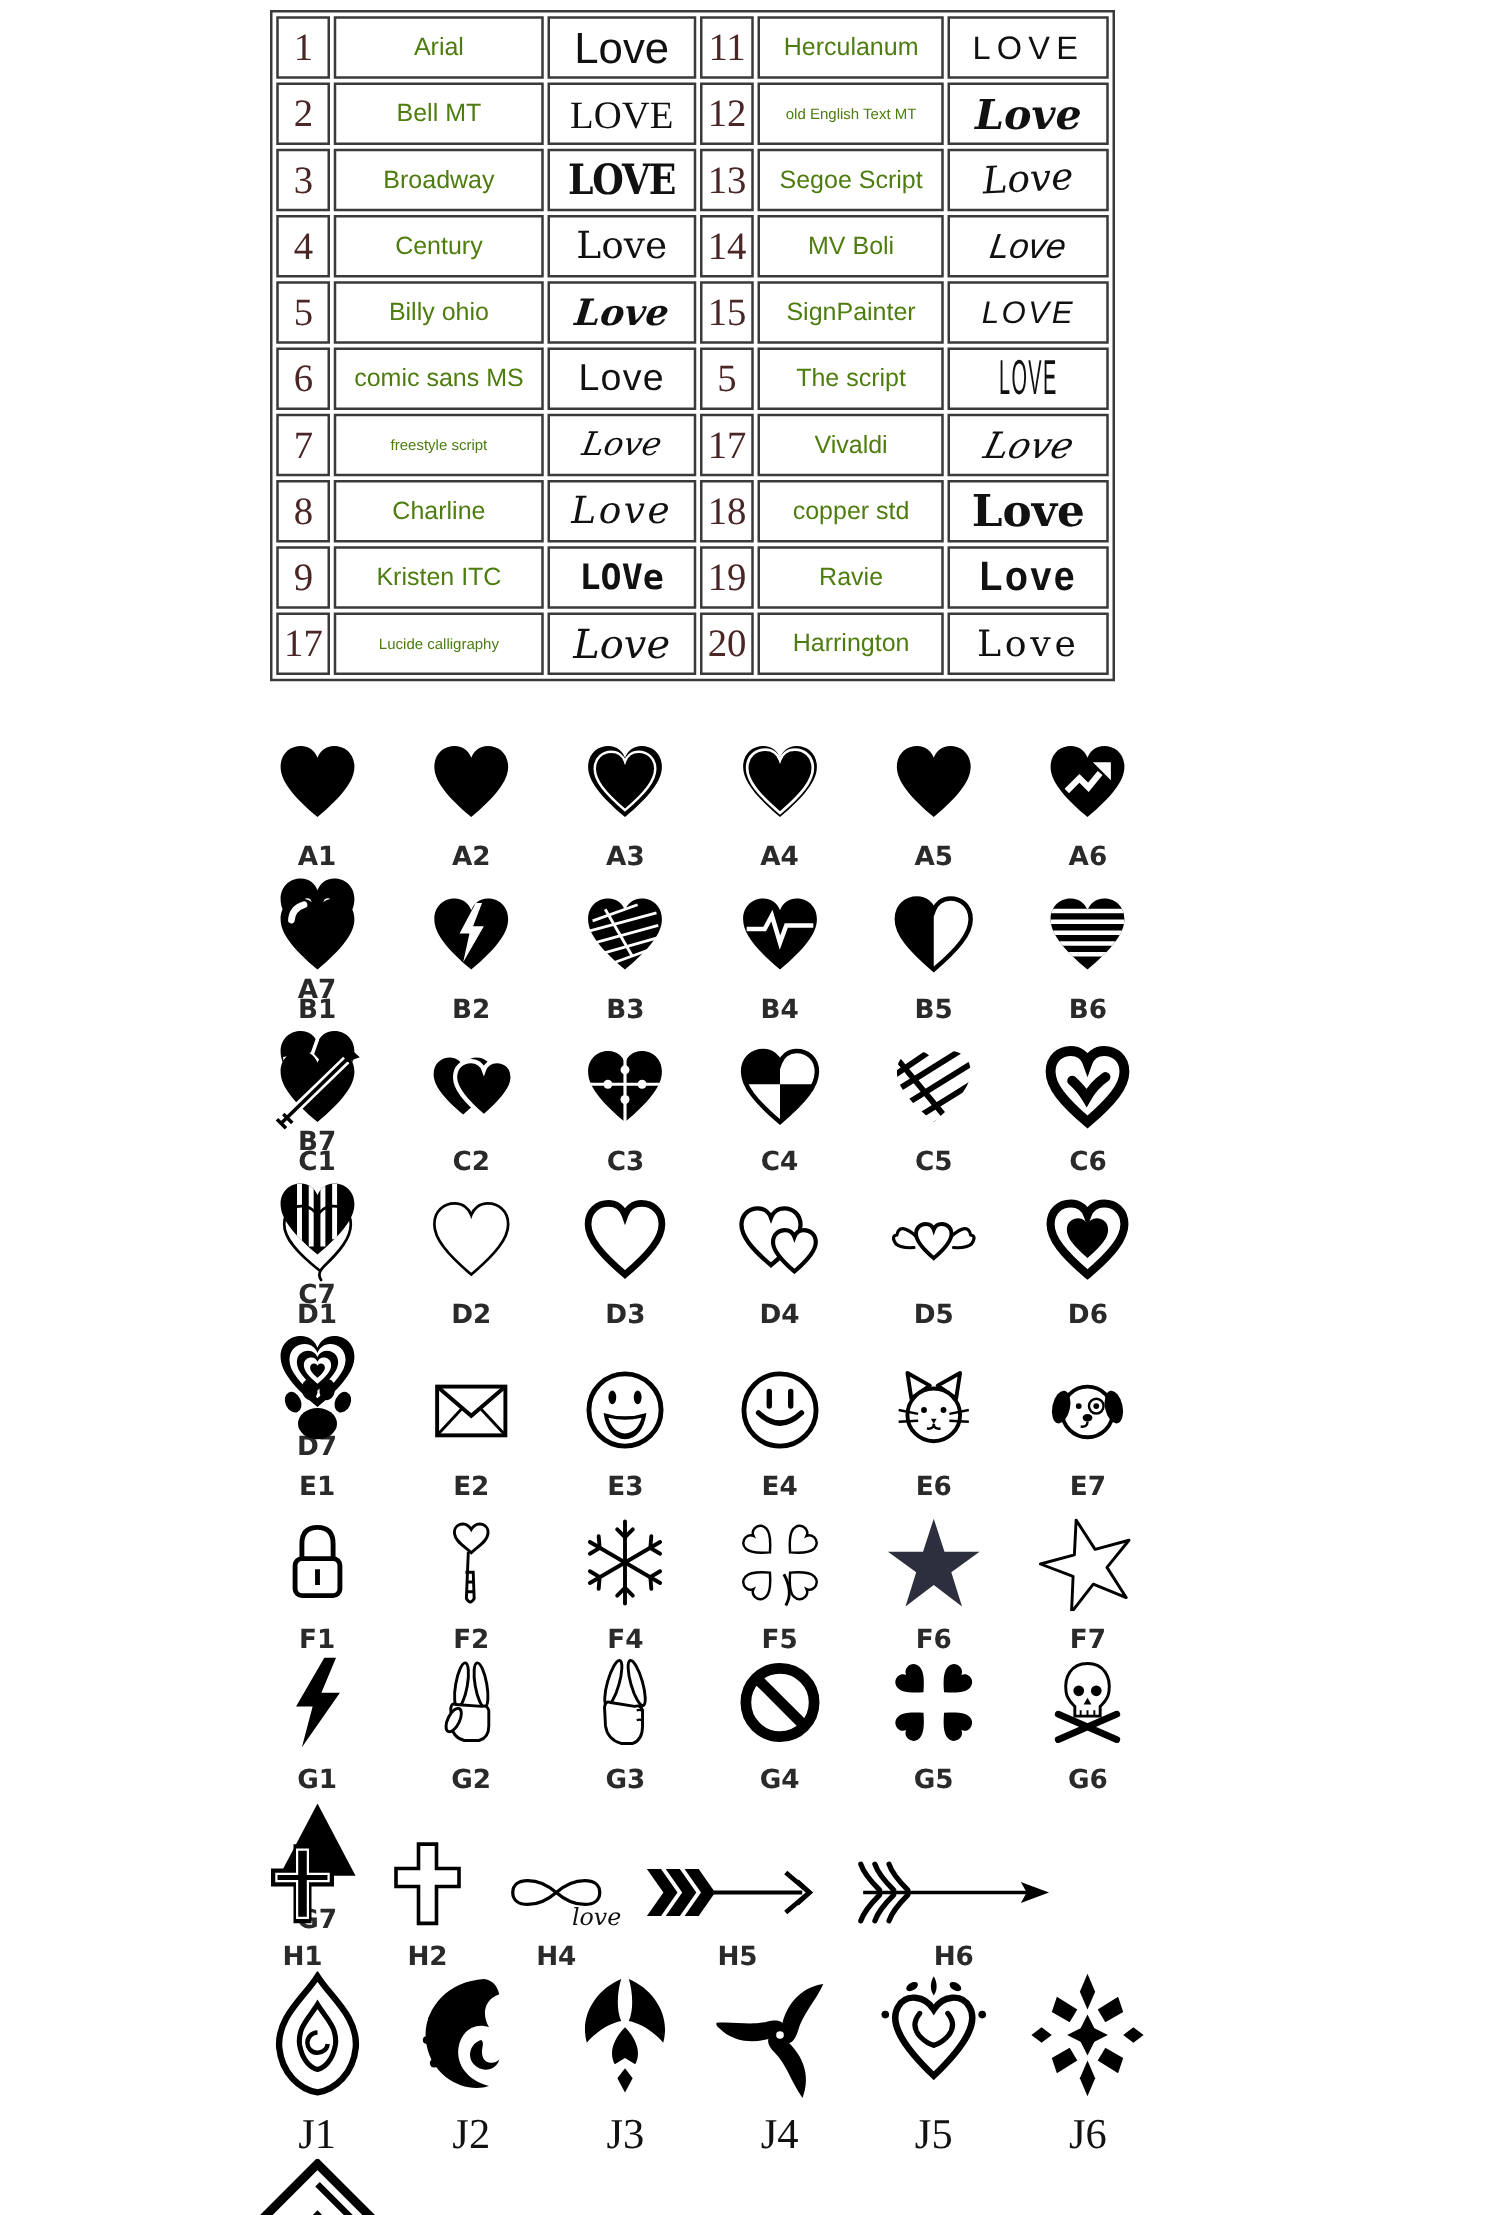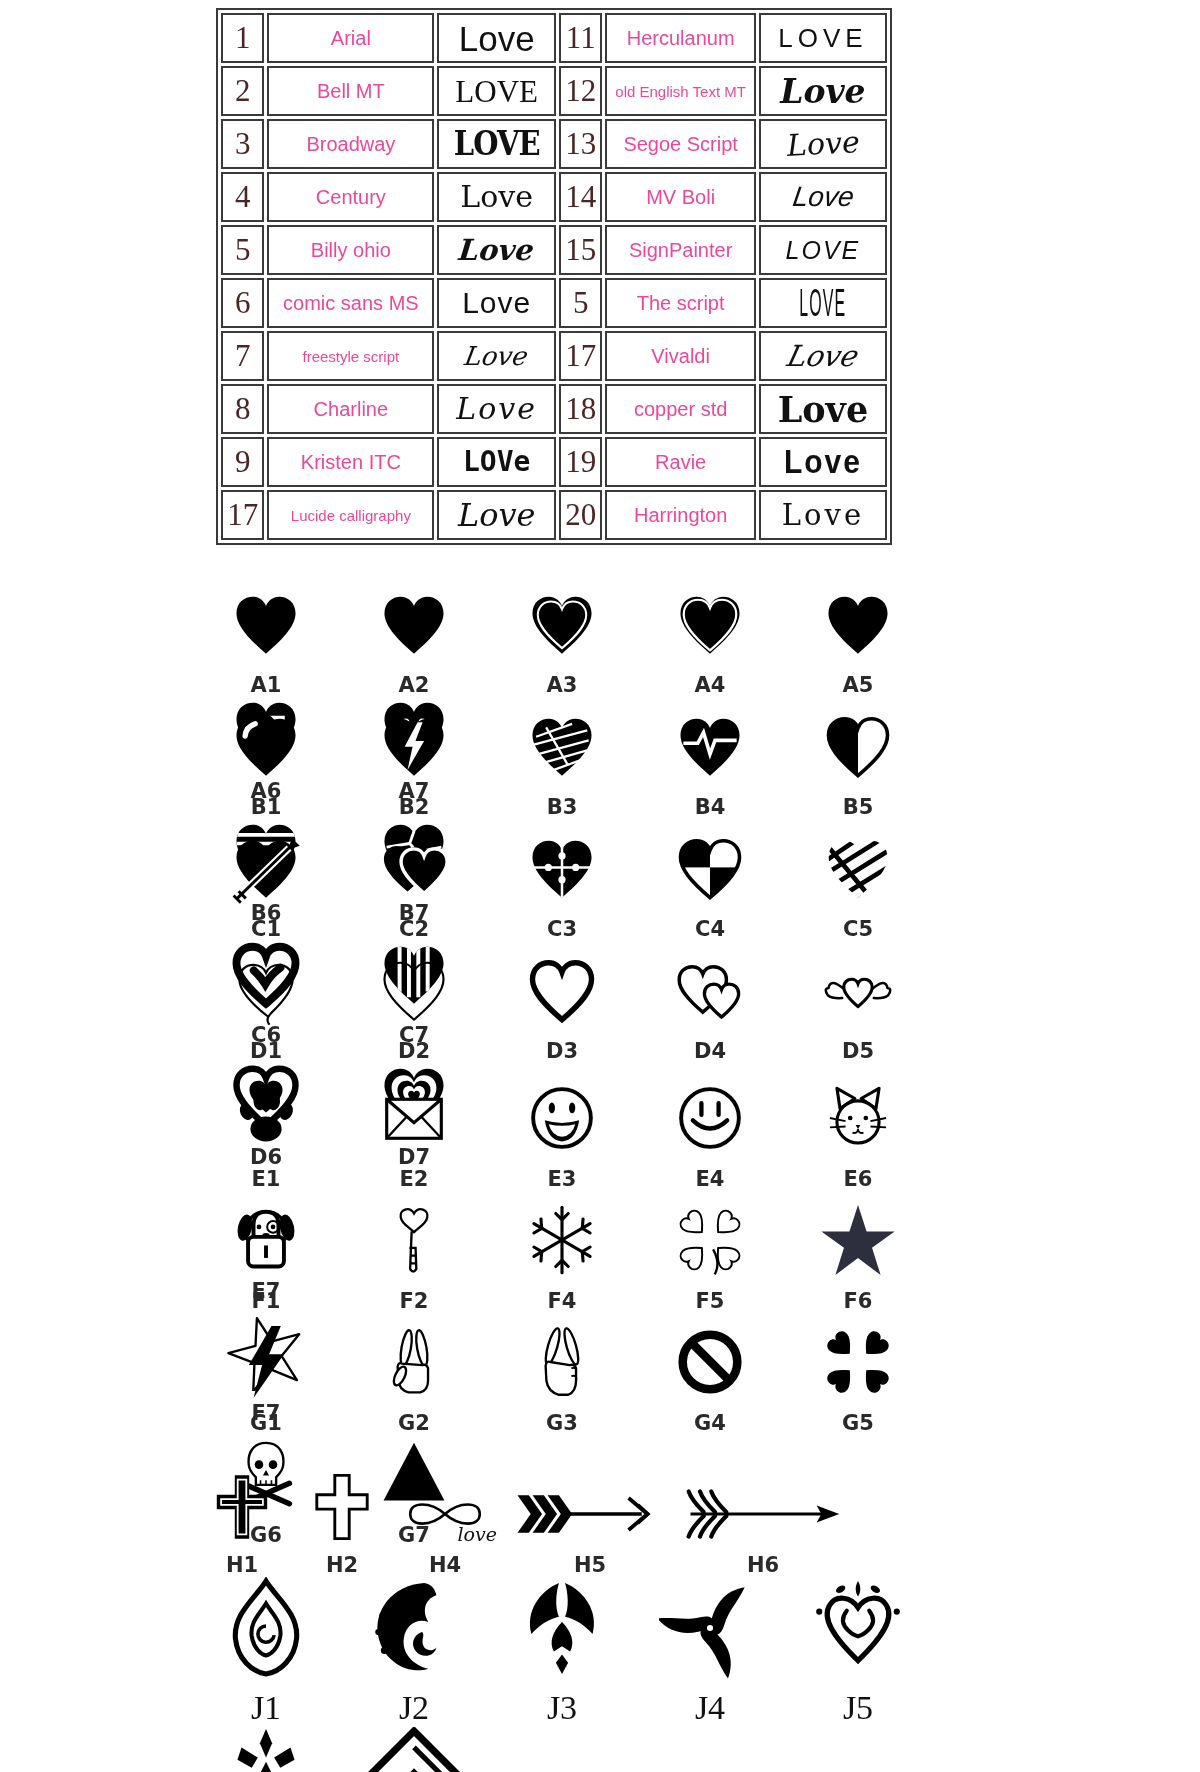--- a/index.html
+++ b/index.html
@@ -3,22 +3,22 @@
 <meta charset="utf-8">
 <style>
   html,body{margin:0;padding:0;background:#fff;}
   body{width:1200px;min-height:1772px;font-family:"Liberation Sans",sans-serif;color:#111;}
 
   
   .font-table-wrap{padding-top:8px;margin-left:216px;width:676px;}
   table.font-table{border-collapse:separate;border-spacing:3px;background:#fff;border:2px solid #3a3a3a;width:676px;}
   table.font-table td{border:2px solid #3a3a3a;height:46px;text-align:center;vertical-align:middle;background:#fff;padding:0 2px;overflow:hidden;white-space:nowrap;}
   td.num{font-family:"Liberation Serif",serif;font-size:31px;color:#4b2626;}
-  td.name{font-size:20px;color:#ec4899;}
-  td.name.long{font-size:15px;margin-left:44px;}
+  td.name{font-size:20px;color:#4d7c0f;}
+  td.name.long{font-size:12px;margin-left:44px;}
   td.sample span{display:inline-block;line-height:1;}
   .s1 span{font-size:35px;}
   .s2 span{font-family:"Liberation Serif",serif;font-size:31px;}
   .s3 span{font-family:"DejaVu Serif",serif;font-weight:900;font-size:29px;transform:scaleY(1.15);letter-spacing:-1px;}
   .s4 span{font-family:"DejaVu Serif",serif;font-size:30px;}
   .s5 span{font-family:"DejaVu Serif",serif;font-style:italic;font-weight:700;font-size:29px;transform:skewX(-6deg);}
   .s6 span{font-size:30px;letter-spacing:1px;}
   .s7 span{font-family:"DejaVu Serif",serif;font-style:italic;font-size:26px;transform:skewX(-10deg);}
   .s8 span{font-family:"DejaVu Serif",serif;font-style:italic;font-size:30px;letter-spacing:2px;}
   .s9 span{font-family:"DejaVu Sans Mono",monospace;font-weight:700;font-size:28px;}
@@ -29,21 +29,21 @@
   .s14 span{font-style:italic;font-size:28px;transform:skewX(-8deg);}
   .s15 span{font-style:italic;letter-spacing:2px;font-size:25px;}
   .s16 span{transform:scale(.55,1.35);font-size:29px;letter-spacing:2px;}
   .s17 span{font-family:"DejaVu Serif",serif;font-style:italic;font-size:29px;transform:skewX(-14deg);}
   .s18 span{font-family:"DejaVu Serif",serif;font-weight:900;font-size:35px;}
   .s19 span{font-weight:900;font-size:30px;letter-spacing:2px;transform:scaleY(1.1);}
   .s20 span{font-family:"DejaVu Serif",serif;font-size:29px;letter-spacing:3px;}
 
   
   .symbol-grid{margin:46px 0 0 192px;width:740px;}
-  .sym-row{display:grid;grid-template-columns:repeat(5,1fr);height:122px;align-items:end;}
+  .sym-row{display:grid;grid-template-columns:repeat(6,1fr);height:122px;align-items:end;}
   .sym-cell{display:flex;flex-direction:column;align-items:center;justify-content:flex-end;}
   .sym-icon{position:relative;display:flex;align-items:flex-end;justify-content:center;}
   svg.icon{width:72px;height:72px;display:block;}
   .row-E svg.icon,.row-F svg.icon,.row-G svg.icon{width:78px;height:78px;}
   svg.icon.wide{width:160px;height:58px;}
   .sym-label{font-family:"DejaVu Sans",sans-serif;font-weight:700;font-size:21px;color:#2a2a2a;margin-top:10px;}
   .row-H{grid-template-columns:100px 100px 106px 184px 162px 172px;width:824px;height:132px;}
   .row-J{height:158px;}
   .row-J svg.icon{width:102px;height:102px;}
   .row-J .sym-label{font-family:Liberation Serif, serif;font-weight:400;font-size:34px;color:#111;}

